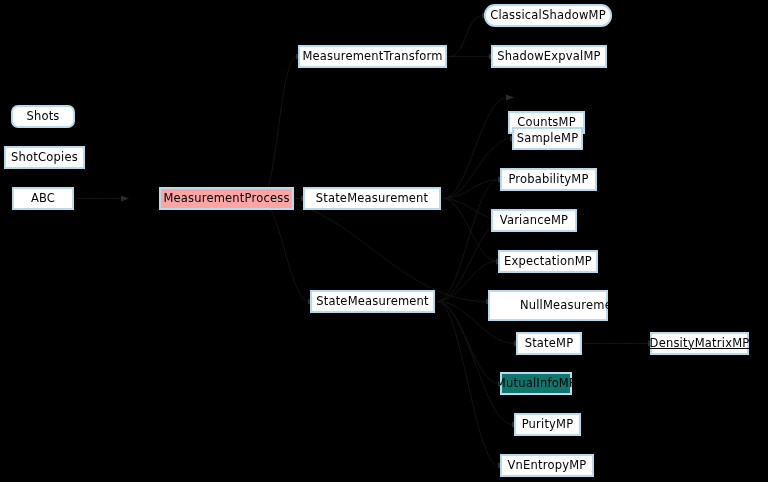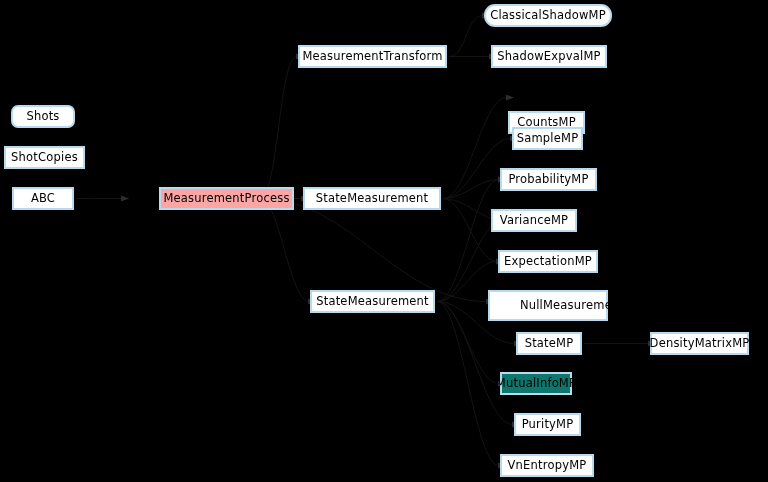--- a/index.html
+++ b/index.html
@@ -80,18 +80,18 @@
       <div class="node" style="left: 310px; top: 290px; width: 125px; height: 23px; background: rgb(255, 255, 255); border-color: rgb(183, 218, 238); color: rgb(0, 0, 0);">StateMeasurement</div>
       <div class="node" style="left: 484px; top: 4px; width: 128px; height: 23px; background: rgb(255, 255, 255); border-color: rgb(183, 218, 238); color: rgb(0, 0, 0); border-radius: 11px;">ClassicalShadowMP</div>
       <div class="node" style="left: 491px; top: 45px; width: 116px; height: 23px; background: rgb(255, 255, 255); border-color: rgb(183, 218, 238); color: rgb(0, 0, 0);">ShadowExpvalMP</div>
       <div class="node" style="left: 508px; top: 86px; width: 77px; height: 23px; background: rgb(255, 255, 255); border-color: rgb(183, 218, 238); color: rgb(0, 0, 0); margin-top: 25px;">CountsMP</div>
       <div class="node" style="left: 512px; top: 127px; width: 71px; height: 23px; background: rgb(255, 255, 255); border-color: rgb(183, 218, 238); color: rgb(0, 0, 0);">SampleMP</div>
       <div class="node" style="left: 500px; top: 168px; width: 97px; height: 23px; background: rgb(255, 255, 255); border-color: rgb(183, 218, 238); color: rgb(0, 0, 0);">ProbabilityMP</div>
       <div class="node" style="left: 491px; top: 209px; width: 86px; height: 23px; background: rgb(255, 255, 255); border-color: rgb(183, 218, 238); color: rgb(0, 0, 0);">VarianceMP</div>
       <div class="node" style="left: 498px; top: 250px; width: 100px; height: 23px; background: rgb(255, 255, 255); border-color: rgb(183, 218, 238); color: rgb(0, 0, 0);">ExpectationMP</div>
       <div class="node" style="left: 488px; top: 290px; width: 120px; height: 31px; background: rgb(255, 255, 255); border-color: rgb(183, 218, 238); color: rgb(0, 0, 0); padding-left: 48px;">NullMeasurement</div>
       <div class="node" style="left: 516px; top: 332px; width: 66px; height: 23px; background: rgb(255, 255, 255); border-color: rgb(183, 218, 238); color: rgb(0, 0, 0);">StateMP</div>
-      <div class="node" style="left: 650px; top: 332px; width: 99px; height: 23px; background: rgb(255, 255, 255); border-color: rgb(183, 218, 238); color: rgb(0, 0, 0);">DensityMatrixMP</div>
+      <div class="node" style="left: 650px; top: 332px; width: 99px; height: 23px; background: rgb(255, 255, 255); border-color: rgb(183, 218, 238); color: rgb(0, 0, 0); text-decoration: underline;">DensityMatrixMP</div>
       <div class="node" style="left: 500px; top: 372px; width: 72px; height: 23px; background: #0f766e; border-color: rgb(183, 218, 238); color: rgb(0, 0, 0);">MutualInfoMP</div>
       <div class="node" style="left: 514px; top: 413px; width: 67px; height: 23px; background: rgb(255, 255, 255); border-color: rgb(183, 218, 238); color: rgb(0, 0, 0);">PurityMP</div>
       <div class="node" style="left: 500px; top: 454px; width: 94px; height: 23px; background: rgb(255, 255, 255); border-color: rgb(183, 218, 238); color: rgb(0, 0, 0);">VnEntropyMP</div>
     </div>
 </div>
 
 </body></html>

